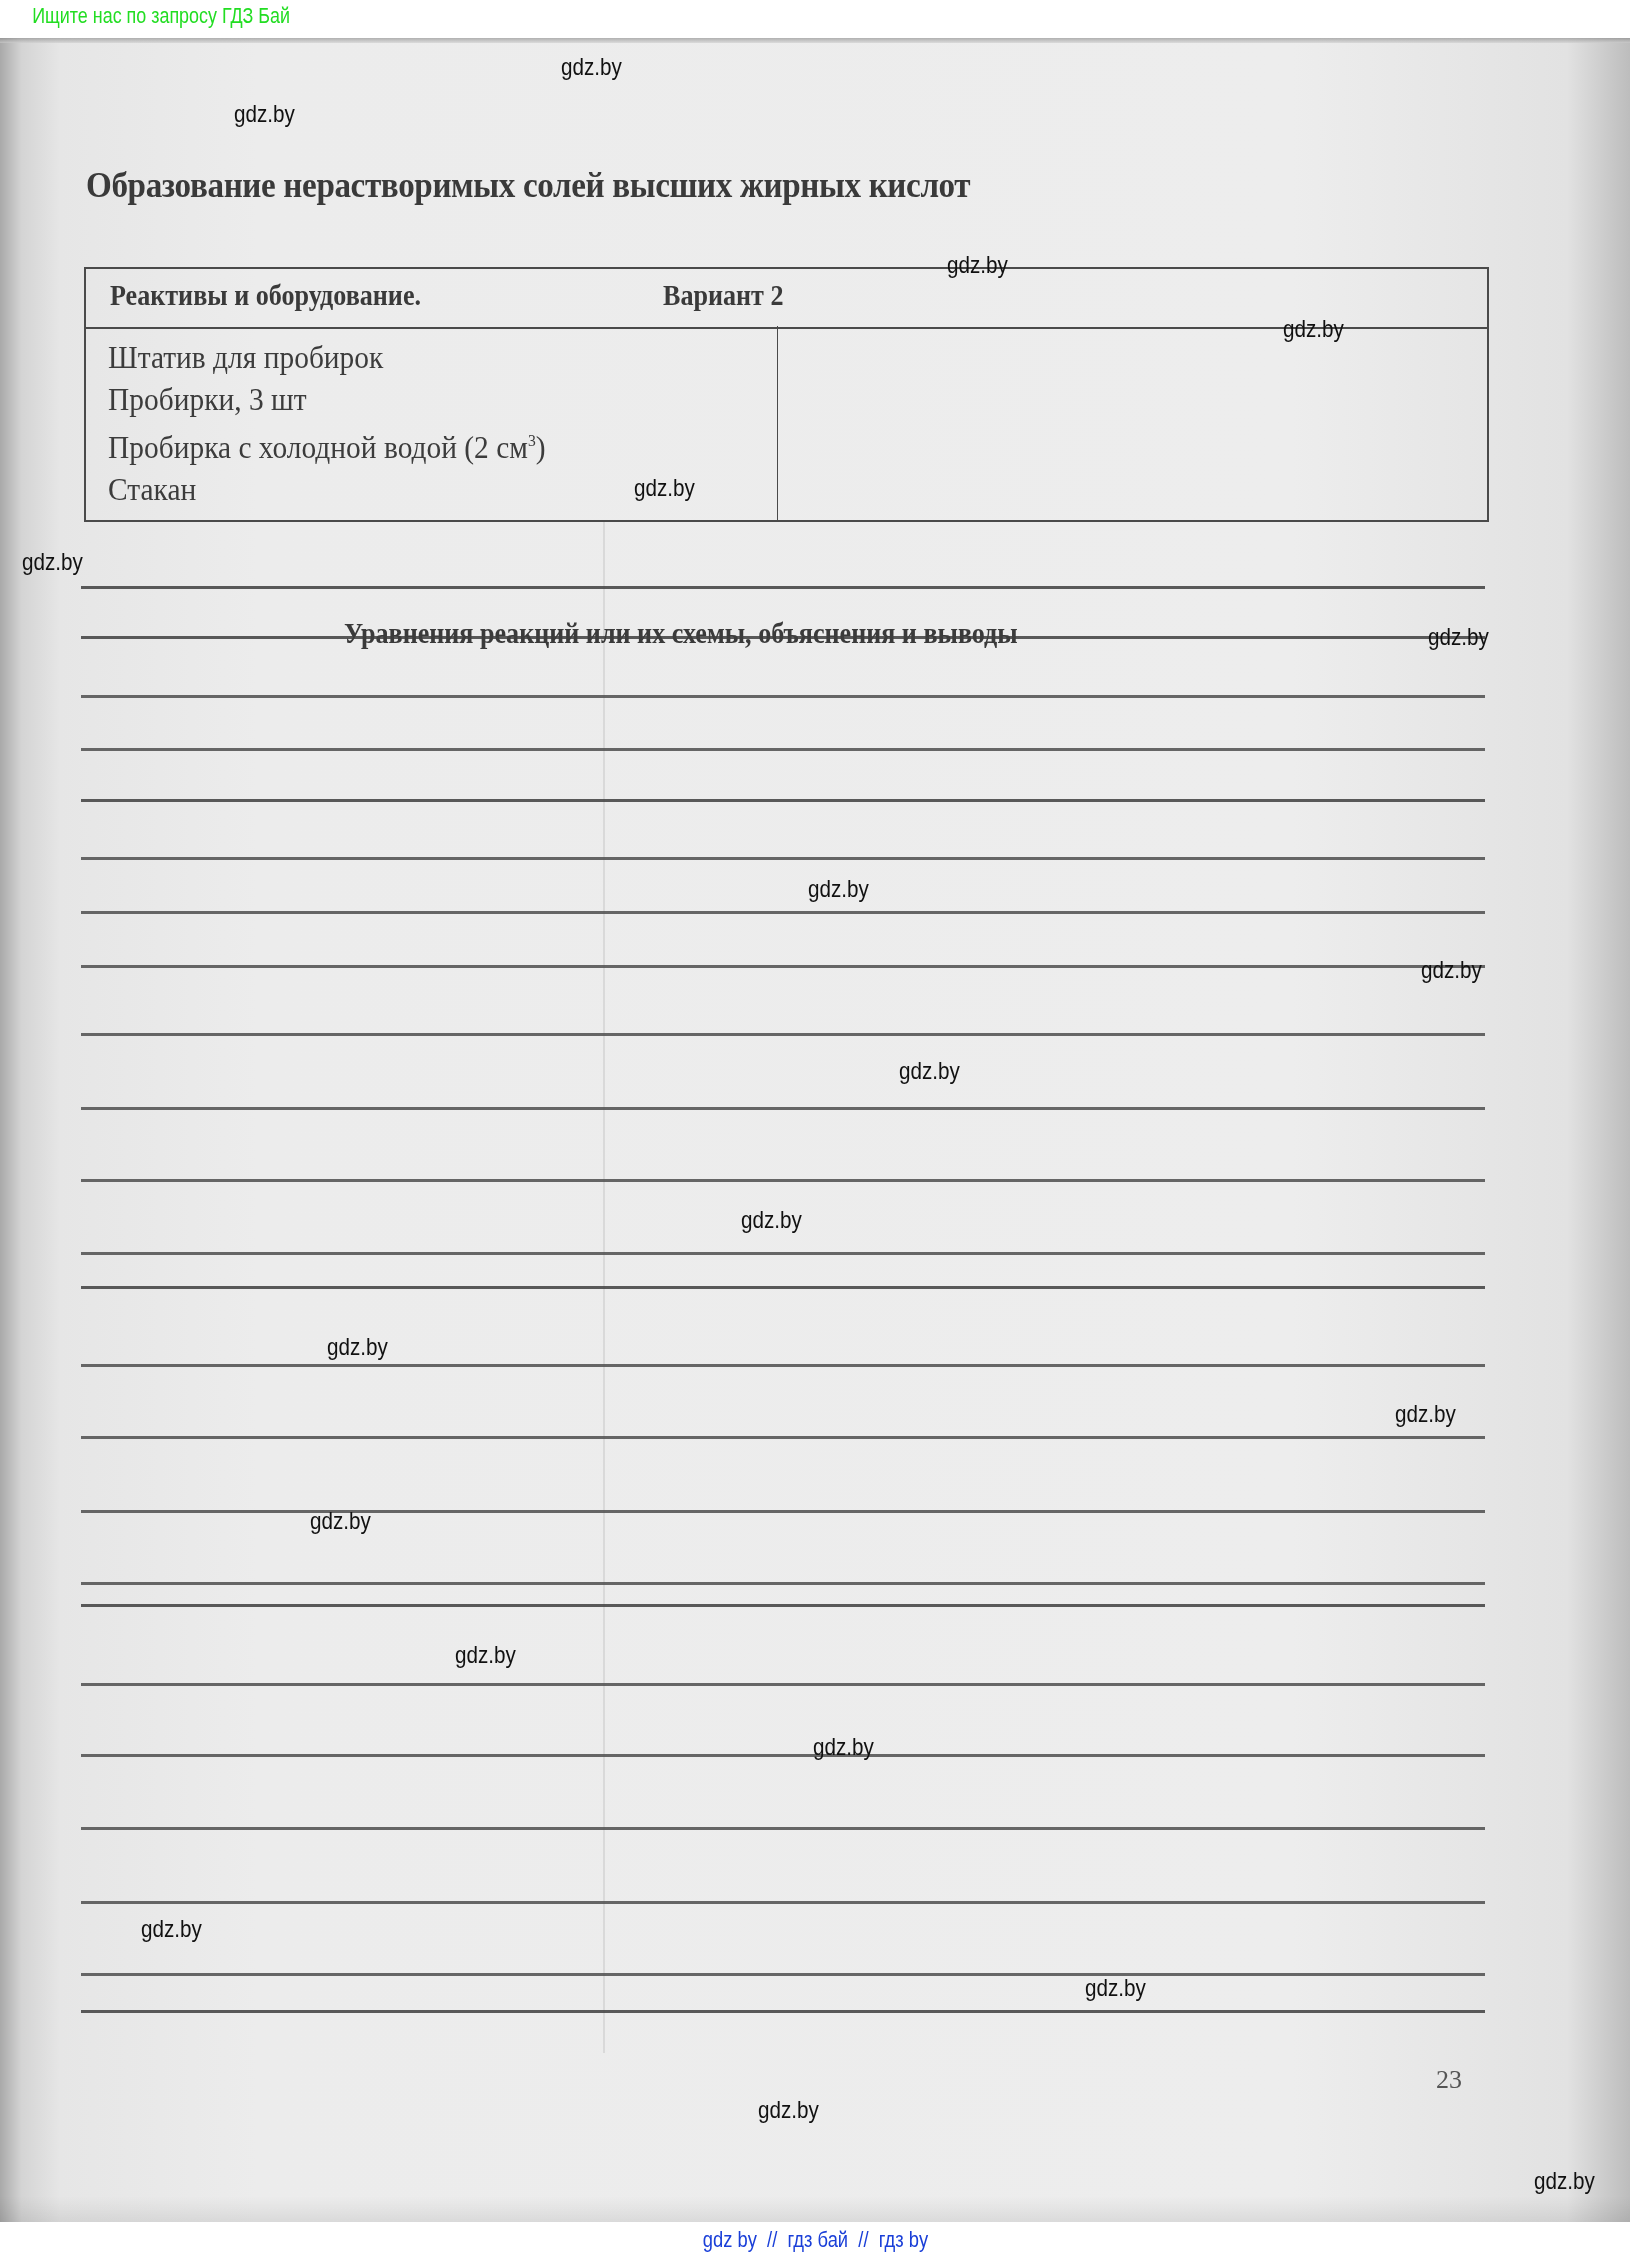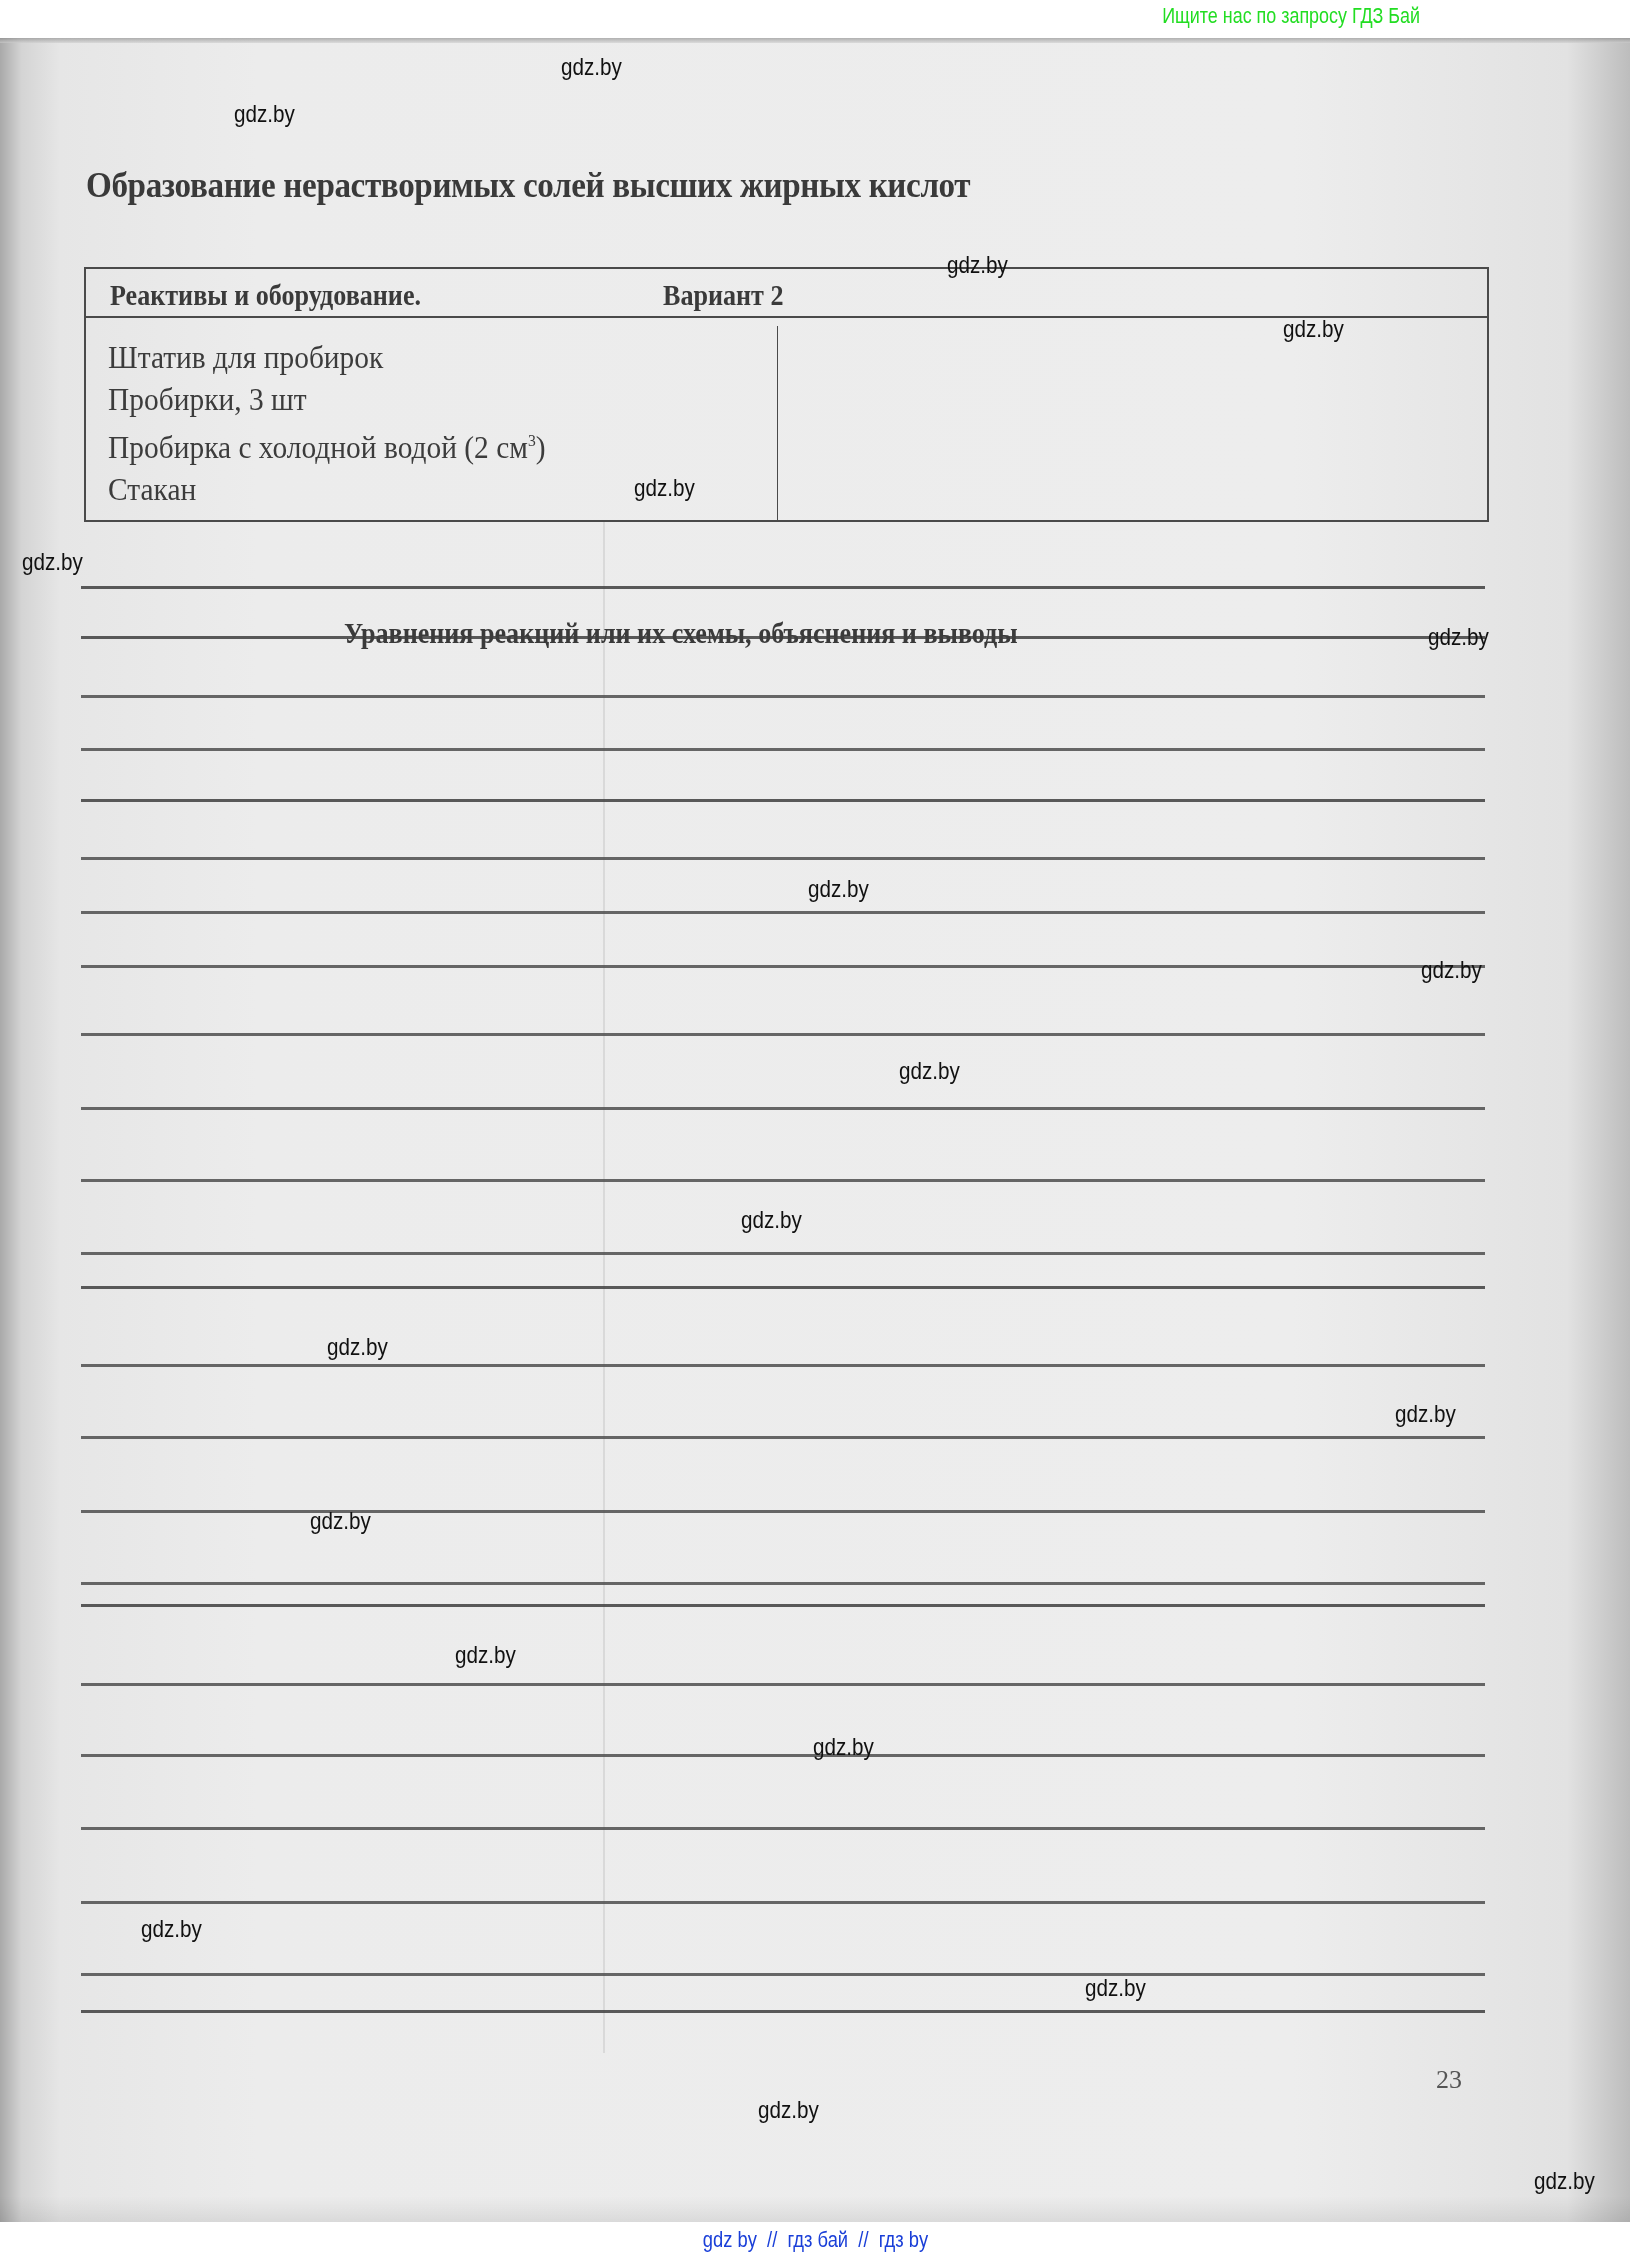--- a/index.html
+++ b/index.html
@@ -3,21 +3,21 @@
 <meta charset="utf-8">
 <style>
   html, body { margin:0; padding:0; }
   body {
     width:1631px; height:2261px; position:relative; overflow:hidden;
     background:#ffffff;
     font-family:"Liberation Serif", "DejaVu Serif", serif;
   }
   .top-banner {
     position:absolute; left:0; top:0; width:1452px; height:38px;
-    background:#ffffff; text-align:right;
+    background:#ffffff; text-align:left;
   }
   .top-banner span {
     display:inline-block; margin-top:3.4px;
     font-family:"Liberation Sans", "DejaVu Sans", sans-serif;
     font-size:22.4px; color:#22dd22; transform:scaleX(0.8);
   }
   .page {
     position:absolute; left:0; top:38px; width:1631px; height:2184px;
     background: linear-gradient(90deg, #a9a9a9 0px, #d4d4d4 21.5px, #e6e6e6 60px, #ececec 258px, #ededed 1292px, #e2e2e2 1567px, #bcbcbc 1631px);
   }
@@ -44,21 +44,21 @@
     position:absolute; left:86px; top:164px;
     font-size:36px; font-weight:bold; color:#3a3a3a;
     letter-spacing:-0.4px; transform:scaleX(0.92); transform-origin:left;
     white-space:nowrap;
   }
   .equip-table {
     position:absolute; left:84px; top:267px; width:1405px; height:255px;
     border:2.6px solid #4a4a4a; box-sizing:border-box;
   }
   .equip-header {
-    position:absolute; left:0; top:0; right:0; height:49px;
+    position:absolute; left:0; top:0; right:0; height:60px;
     border-bottom:2.6px solid #4a4a4a; box-sizing:border-box;
   }
   .equip-header .h-label {
     position:absolute; left:24px; top:10.3px;
     font-size:29px; font-weight:bold; color:#3a3a3a;
     transform:scaleX(0.9); transform-origin:left; white-space:nowrap;
   }
   .equip-header .h-variant {
     position:absolute; left:577px; top:10.3px;
     font-size:29px; font-weight:bold; color:#3a3a3a;

